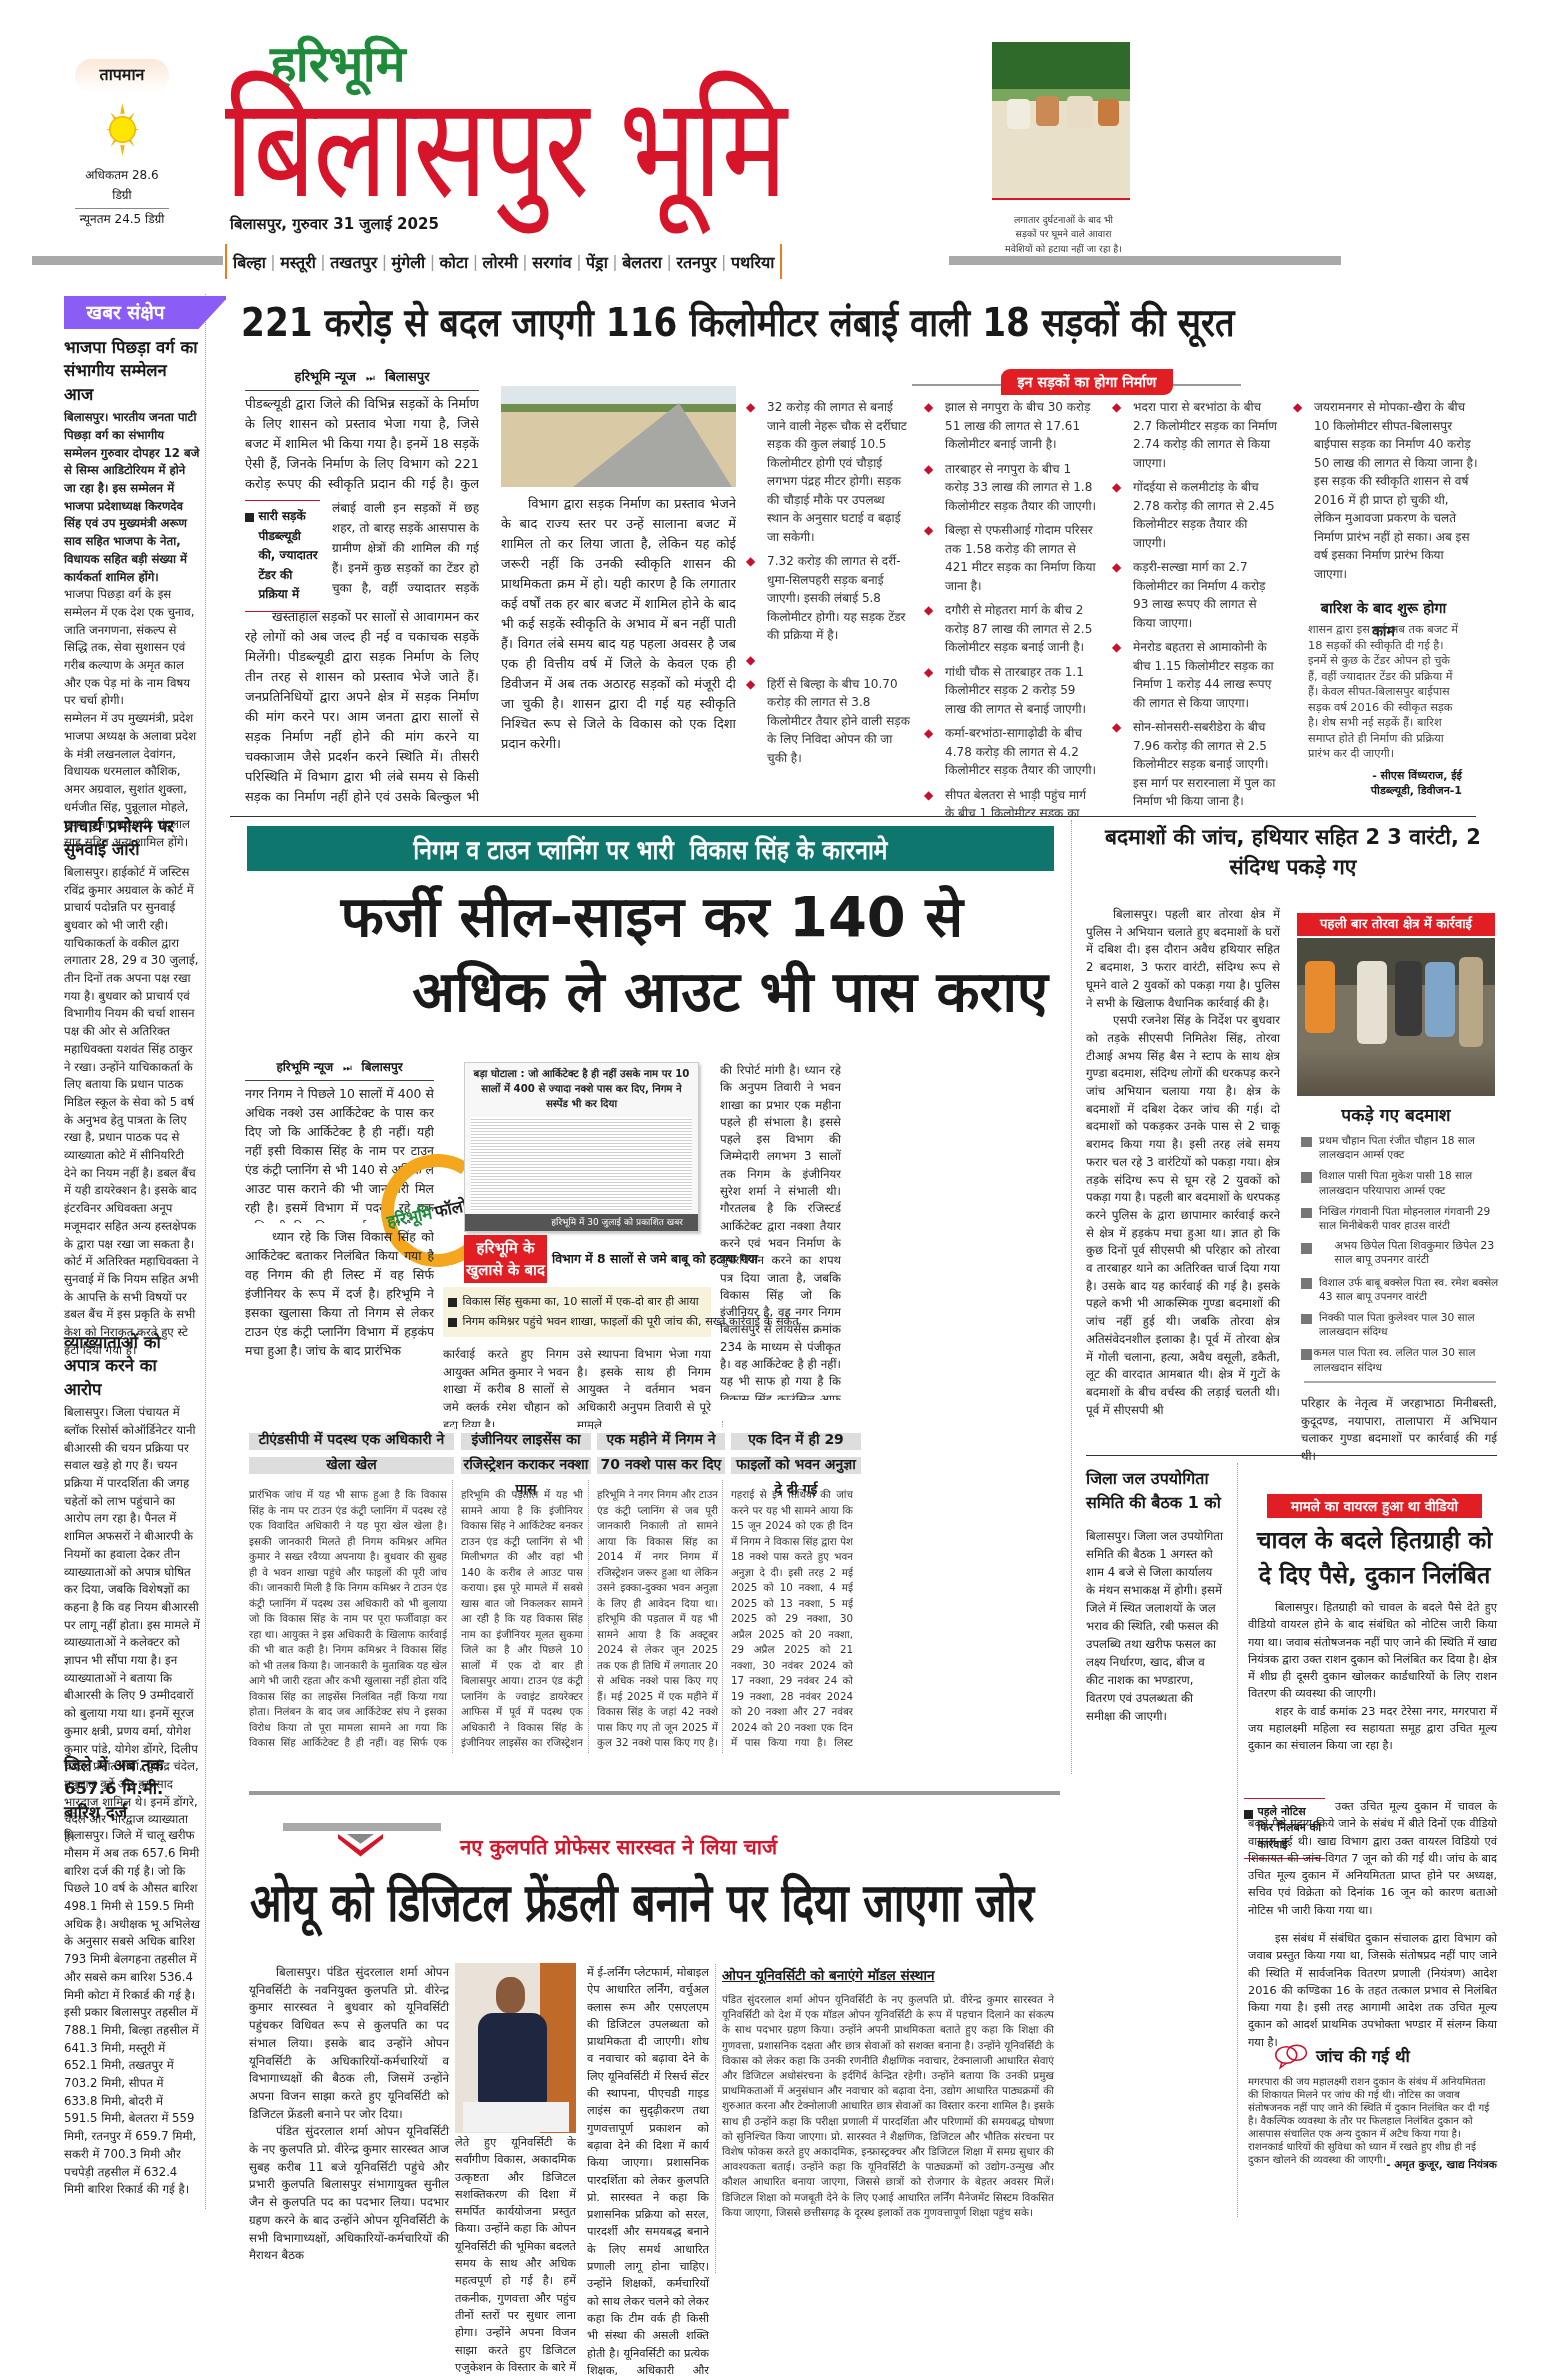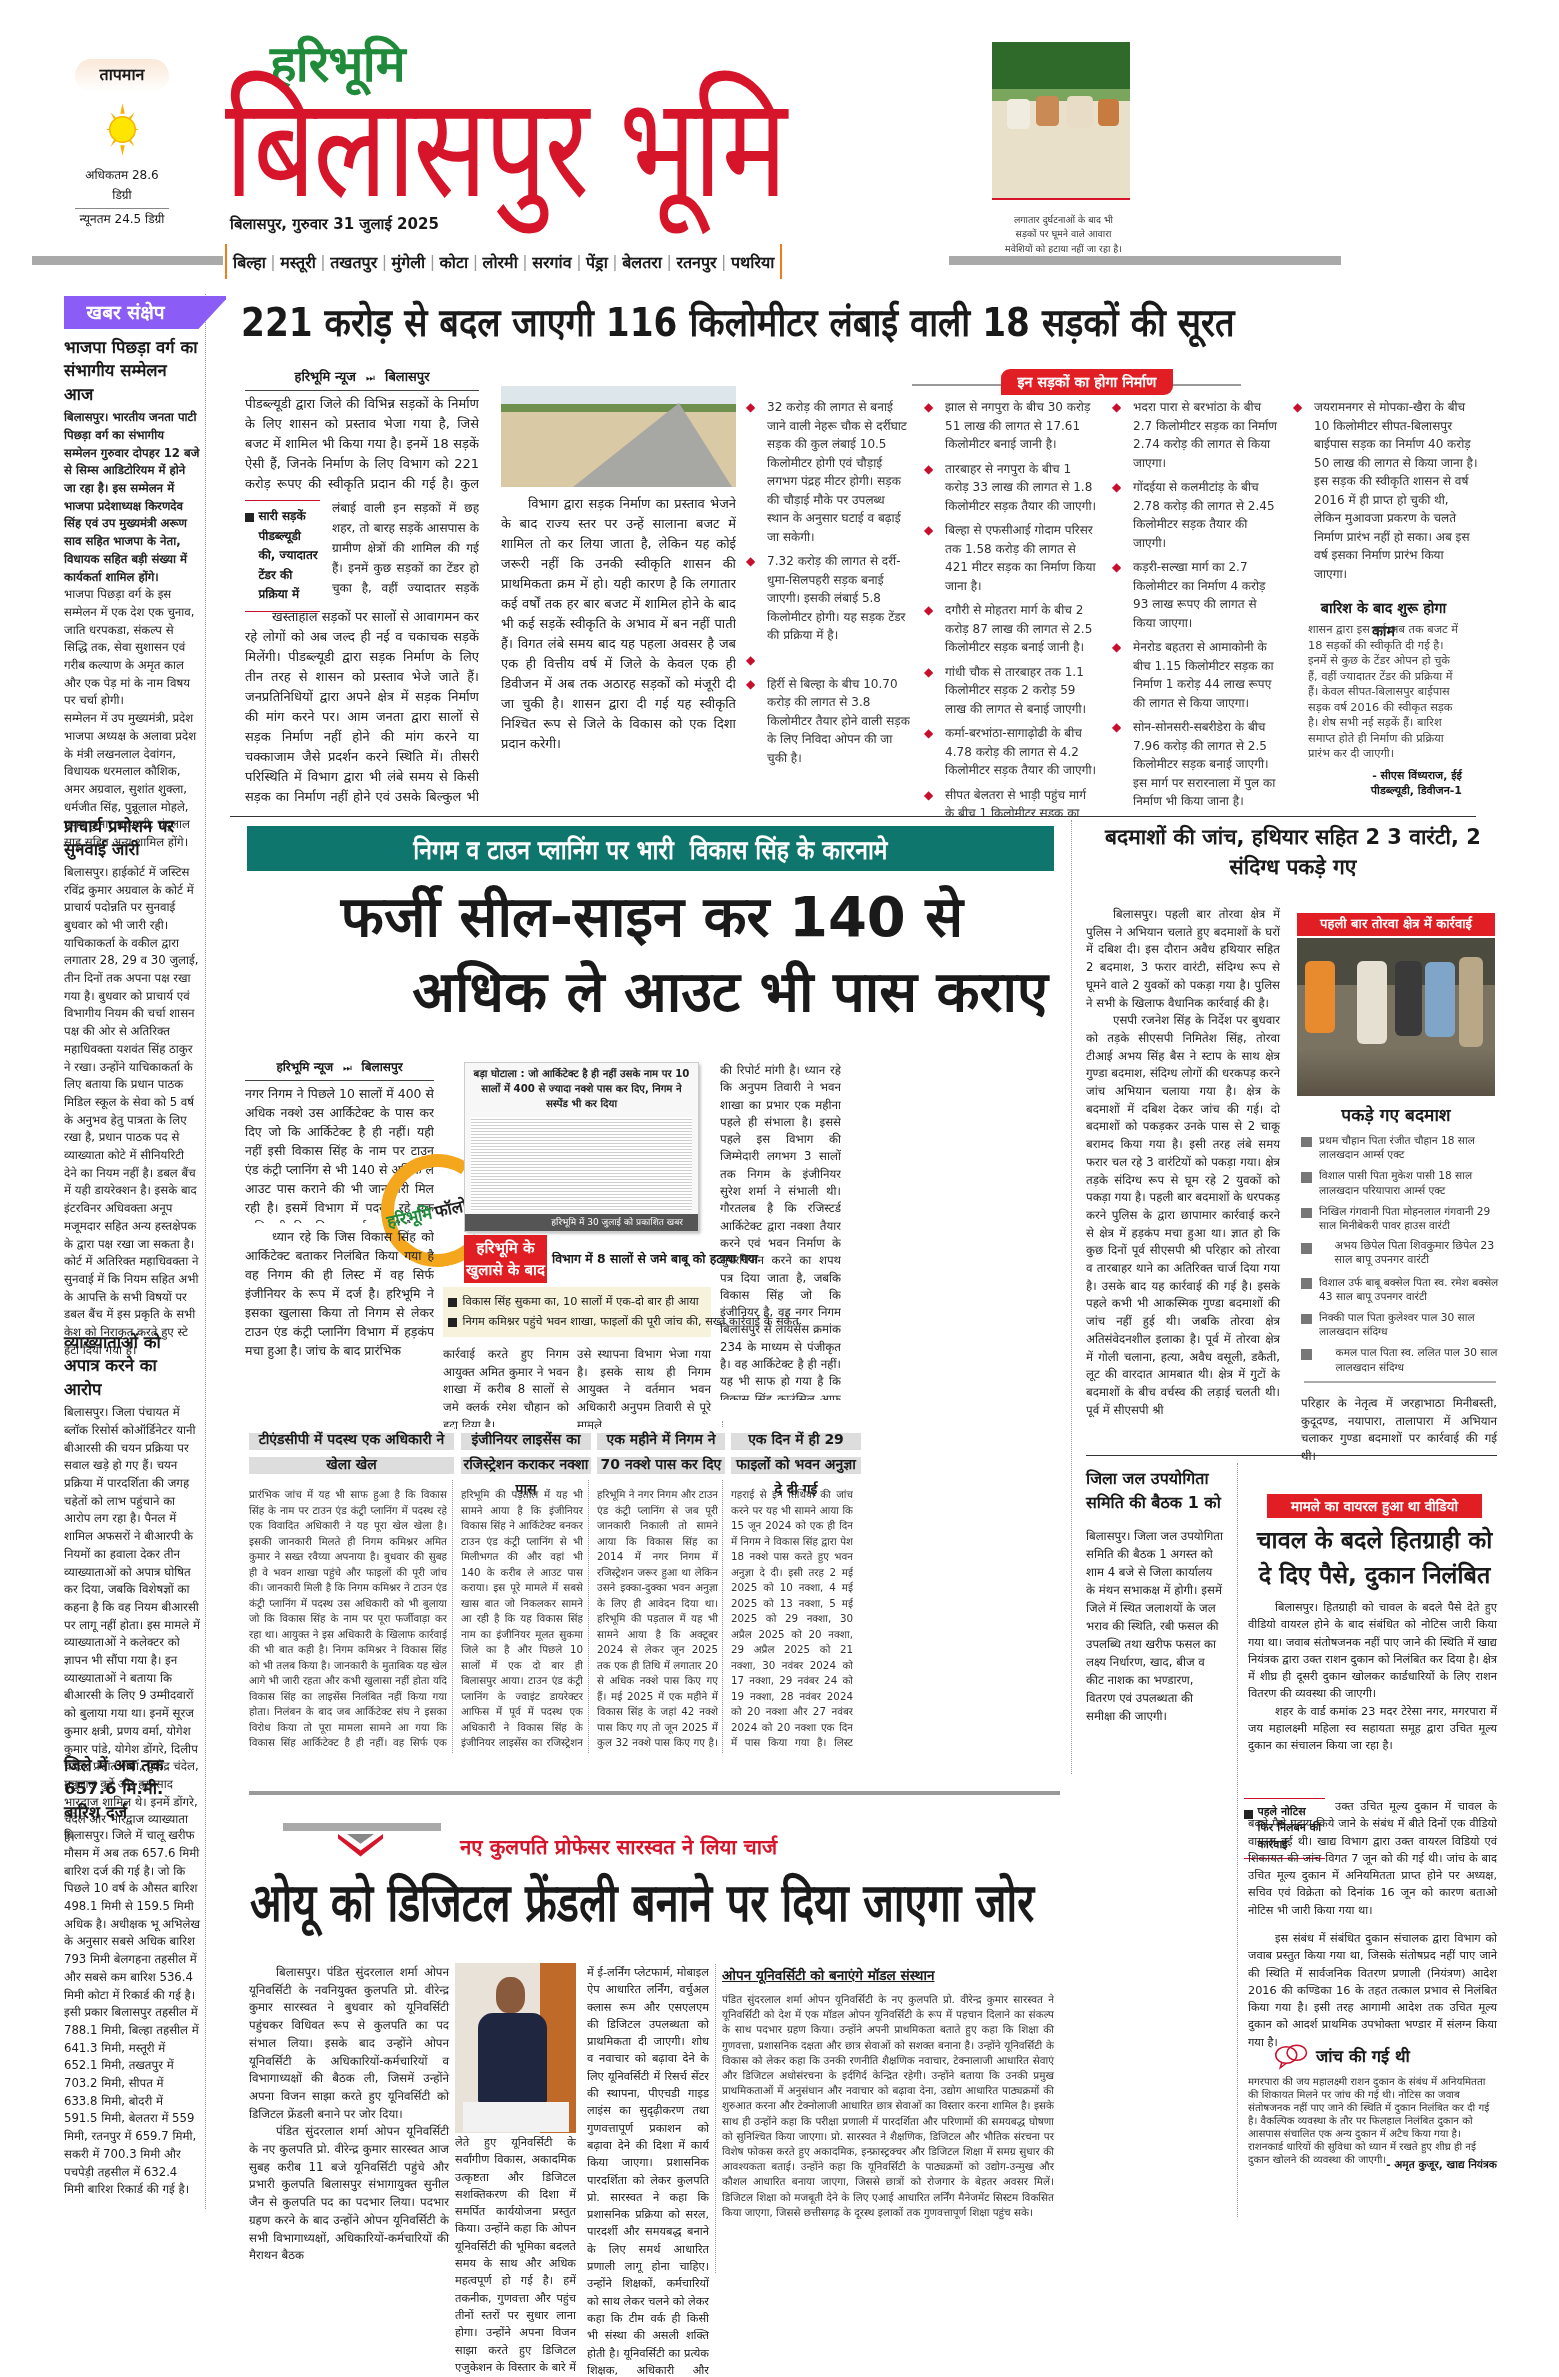--- a/index.html
+++ b/index.html
@@ -86,21 +86,21 @@
 <div class="vrule" style="left:205px;top:294px;height:1915px"></div>
 
 <div class="abs" style="left:64px;top:296px;width:162px;height:33px;background:#8b5cf6;clip-path:polygon(0 0,100% 0,100% 10%,83% 100%,0 100%)">
   <span style="display:block;color:#fff;font-weight:bold;font-size:19px;line-height:33px;padding-left:22.6px">खबर संक्षेप</span>
 </div>
 
 <div class="abs" style="left:64px;top:336px;width:136px" id="sidebarStories">
     <div style="position: absolute; left: 0px; top: 0px; width: 136px;">
       <div style="font-weight: bold; font-size: 16.6px; line-height: 23.4px; margin-bottom: 3px;">भाजपा पिछड़ा वर्ग का संभागीय सम्मेलन आज</div>
       <p style="font-size: 11.7px; line-height: 17.7px; color: rgb(34, 34, 34); font-weight: bold;">बिलासपुर। भारतीय जनता पाटी पिछड़ा वर्ग का संभागीय सम्मेलन गुरुवार दोपहर 12 बजे से सिम्स आडिटोरियम में होने जा रहा है। इस सम्मेलन में भाजपा प्रदेशाध्यक्ष किरणदेव सिंह एवं उप मुख्यमंत्री अरूण साव सहित भाजपा के नेता, विधायक सहित बड़ी संख्या में कार्यकर्ता शामिल होंगे।</p>
-      <p style="font-size: 11.7px; line-height: 17.7px; color: rgb(34, 34, 34);">भाजपा पिछड़ा वर्ग के इस सम्मेलन में एक देश एक चुनाव, जाति धरपकडा, संकल्प से सिद्धि तक, सेवा सुशासन एवं गरीब कल्याण के अमृत काल और एक पेड़ मां के नाम विषय पर चर्चा होगी।</p>
+      <p style="font-size: 11.7px; line-height: 17.7px; color: rgb(34, 34, 34);">भाजपा पिछड़ा वर्ग के इस सम्मेलन में एक देश एक चुनाव, जाति जनगणना, संकल्प से सिद्धि तक, सेवा सुशासन एवं गरीब कल्याण के अमृत काल और एक पेड़ मां के नाम विषय पर चर्चा होगी।</p>
       <p style="font-size: 11.7px; line-height: 17.7px; color: rgb(34, 34, 34);">सम्मेलन में उप मुख्यमंत्री, प्रदेश भाजपा अध्यक्ष के अलावा प्रदेश के मंत्री लखनलाल देवांगन, विधायक धरमलाल कौशिक, अमर अग्रवाल, सुशांत शुक्ला, धर्मजीत सिंह, पुन्नूलाल मोहले, प्रणव कुमार मरपच्ची, चंदूलाल साहू सहित अन्य शामिल होंगे।</p>
     </div>
     <div style="position: absolute; left: 0px; top: 479px; width: 136px;">
       <div style="font-weight: bold; font-size: 16.6px; line-height: 23.4px; margin-bottom: 2px;">प्राचार्य प्रमोशन पर सुनवाई जारी</div>
       <p style="font-size: 11.7px; line-height: 17.7px; color: rgb(34, 34, 34);">बिलासपुर। हाईकोर्ट में जस्टिस रविंद्र कुमार अग्रवाल के कोर्ट में प्राचार्य पदोन्नति पर सुनवाई बुधवार को भी जारी रही। याचिकाकर्ता के वकील द्वारा लगातार 28, 29 व 30 जुलाई, तीन दिनों तक अपना पक्ष रखा गया है। बुधवार को प्राचार्य एवं विभागीय नियम की चर्चा शासन पक्ष की ओर से अतिरिक्त महाधिवक्ता यशवंत सिंह ठाकुर ने रखा। उन्होंने याचिकाकर्ता के लिए बताया कि प्रधान पाठक मिडिल स्कूल के सेवा को 5 वर्ष के अनुभव हेतु पात्रता के लिए रखा है, प्रधान पाठक पद से व्याख्याता कोटे में सीनियरिटी देने का नियम नहीं है। डबल बैंच में यही डायरेक्शन है। इसके बाद इंटरविनर अधिवक्ता अनूप मजूमदार सहित अन्य हस्तक्षेपक के द्वारा पक्ष रखा जा सकता है। कोर्ट में अतिरिक्त महाधिवक्ता ने सुनवाई में कि नियम सहित अभी के आपत्ति के सभी विषयों पर डबल बैंच में इस प्रकृति के सभी केश को निराकृत करते हुए स्टे हटा दिया गया है।</p>
     </div>
     <div style="position: absolute; left: 0px; top: 995px; width: 136px;">
       <div style="font-weight: bold; font-size: 16.6px; line-height: 23.4px; margin-bottom: 3px;">व्याख्याताओं को अपात्र करने का आरोप</div>
       <p style="font-size: 11.7px; line-height: 17.7px; color: rgb(34, 34, 34);">बिलासपुर। जिला पंचायत में ब्लॉक रिसोर्स कोऑर्डिनेटर यानी बीआरसी की चयन प्रक्रिया पर सवाल खड़े हो गए हैं। चयन प्रक्रिया में पारदर्शिता की जगह चहेतों को लाभ पहुंचाने का आरोप लग रहा है। पैनल में शामिल अफसरों ने बीआरपी के नियमों का हवाला देकर तीन व्याख्याताओं को अपात्र घोषित कर दिया, जबकि विशेषज्ञों का कहना है कि वह नियम बीआरसी पर लागू नहीं होता। इस मामले में व्याख्याताओं ने कलेक्टर को ज्ञापन भी सौंपा गया है। इन व्याख्याताओं ने बताया कि बीआरसी के लिए 9 उम्मीदवारों को बुलाया गया था। इनमें सूरज कुमार क्षत्री, प्रणय वर्मा, योगेश कुमार पांडे, योगेश डोंगरे, दिलीप चंदेल, प्रशांत शर्मा, पुष्पेंद्र चंदेल, मन्नूलाल कुर्रे और हरप्रसाद भारद्वाज शामिल थे। इनमें डोंगरे, चंदेल और भारद्वाज व्याख्याता हैं।</p>
     </div>
@@ -324,21 +324,21 @@
       <span>अभय छिपेल पिता शिवकुमार छिपेल 23 साल बापू उपनगर वारंटी</span>
     </div>
     <div style="display: flex; gap: 7.5px; font-size: 10.6px; line-height: 14.3px; color: rgb(51, 51, 51); margin-bottom: 6.8px;">
       <span class="sq"></span>
       <span>विशाल उर्फ बाबू बक्सेल पिता स्व. रमेश बक्सेल 43 साल बापू उपनगर वारंटी</span>
     </div>
     <div style="display: flex; gap: 7.5px; font-size: 10.6px; line-height: 14.3px; color: rgb(51, 51, 51); margin-bottom: 6.8px;">
       <span class="sq"></span>
       <span>निक्की पाल पिता कुलेश्वर पाल 30 साल लालखदान संदिग्ध</span>
     </div>
-    <div style="display: flex; gap: 24px; font-size: 10.6px; line-height: 14.3px; color: rgb(51, 51, 51); margin-bottom: 6.8px;">
+    <div style="display: flex; gap: 2px; font-size: 10.6px; line-height: 14.3px; color: rgb(51, 51, 51); margin-bottom: 6.8px;">
       <span class="sq"></span>
       <span>कमल पाल पिता स्व. ललित पाल 30 साल लालखदान संदिग्ध</span>
     </div>
   </div>
 <div class="hrule" style="left:1304px;top:1381px;width:192px;background:#aaa"></div>
 <div class="abs txt" style="left:1301px;top:1395px;width:196px;font-size:11.7px;line-height:17.7px">परिहार के नेतृत्व में जरहाभाठा मिनीबस्ती, कुदूदण्ड, नयापारा, तालापारा में अभियान चलाकर गुण्डा बदमाशों पर कार्रवाई की गई थी।</div>
 <div class="hrule" style="left:1086px;top:1455px;width:411px;height:0.8px"></div>
 
 <div class="abs hd" style="left:1086px;top:1467px;width:151px;font-size:16px;line-height:24px">जिला जल उपयोगिता समिति की बैठक 1 को</div>
 <div class="abs txt" style="left:1086px;top:1527px;width:139px;font-size:11.7px;line-height:18px;text-align:left">बिलासपुर। जिला जल उपयोगिता समिति की बैठक 1 अगस्त को शाम 4 बजे से जिला कार्यालय के मंथन सभाकक्ष में होगी। इसमें जिले में स्थित जलाशयों के जल भराव की स्थिति, रबी फसल की उपलब्धि तथा खरीफ फसल का लक्ष्य निर्धारण, खाद, बीज व कीट नाशक का भण्डारण, वितरण एवं उपलब्धता की समीक्षा की जाएगी।</div>

